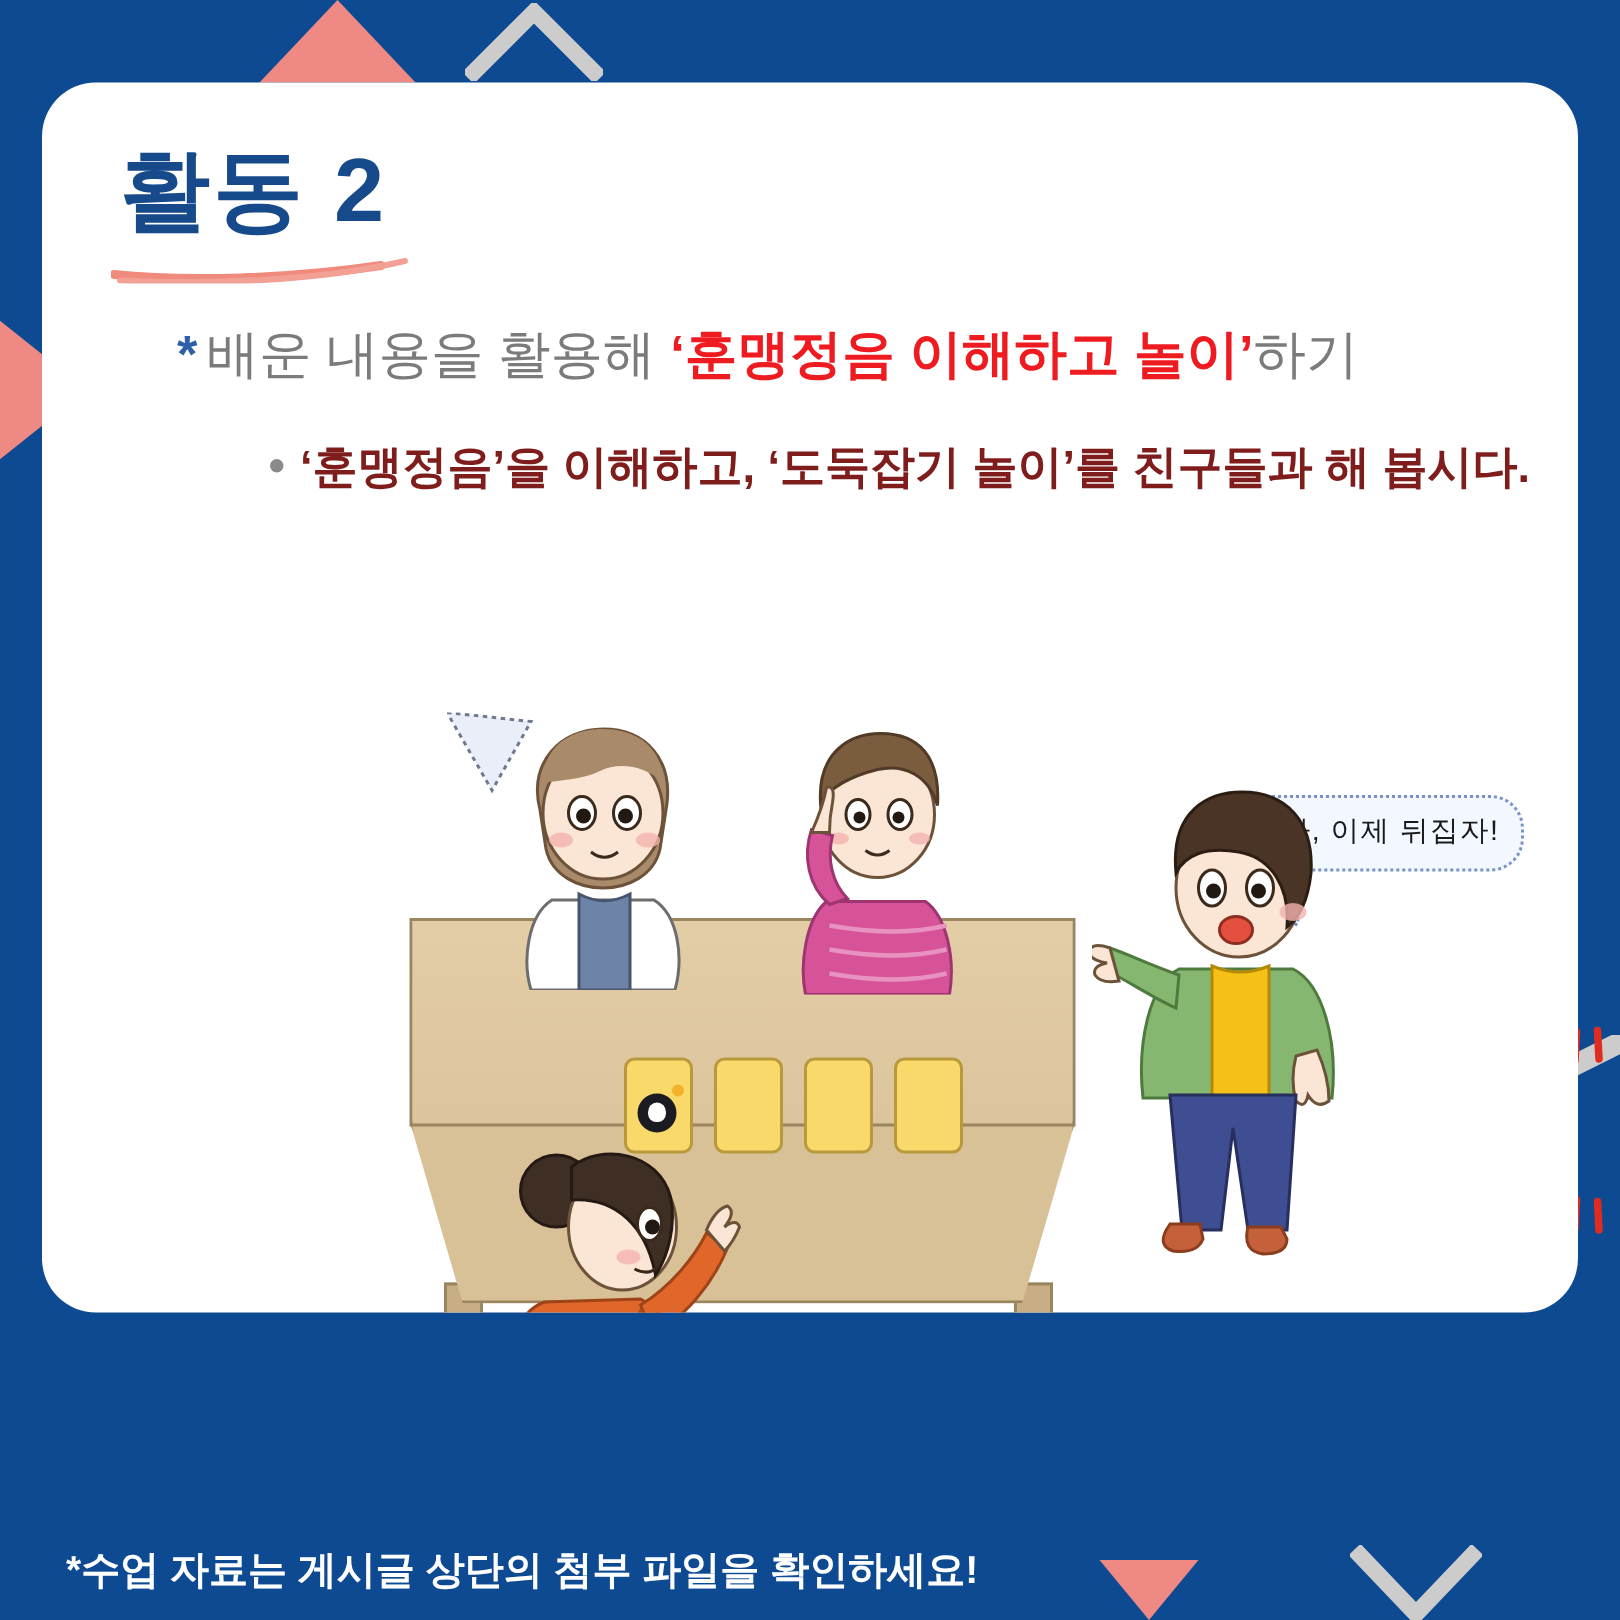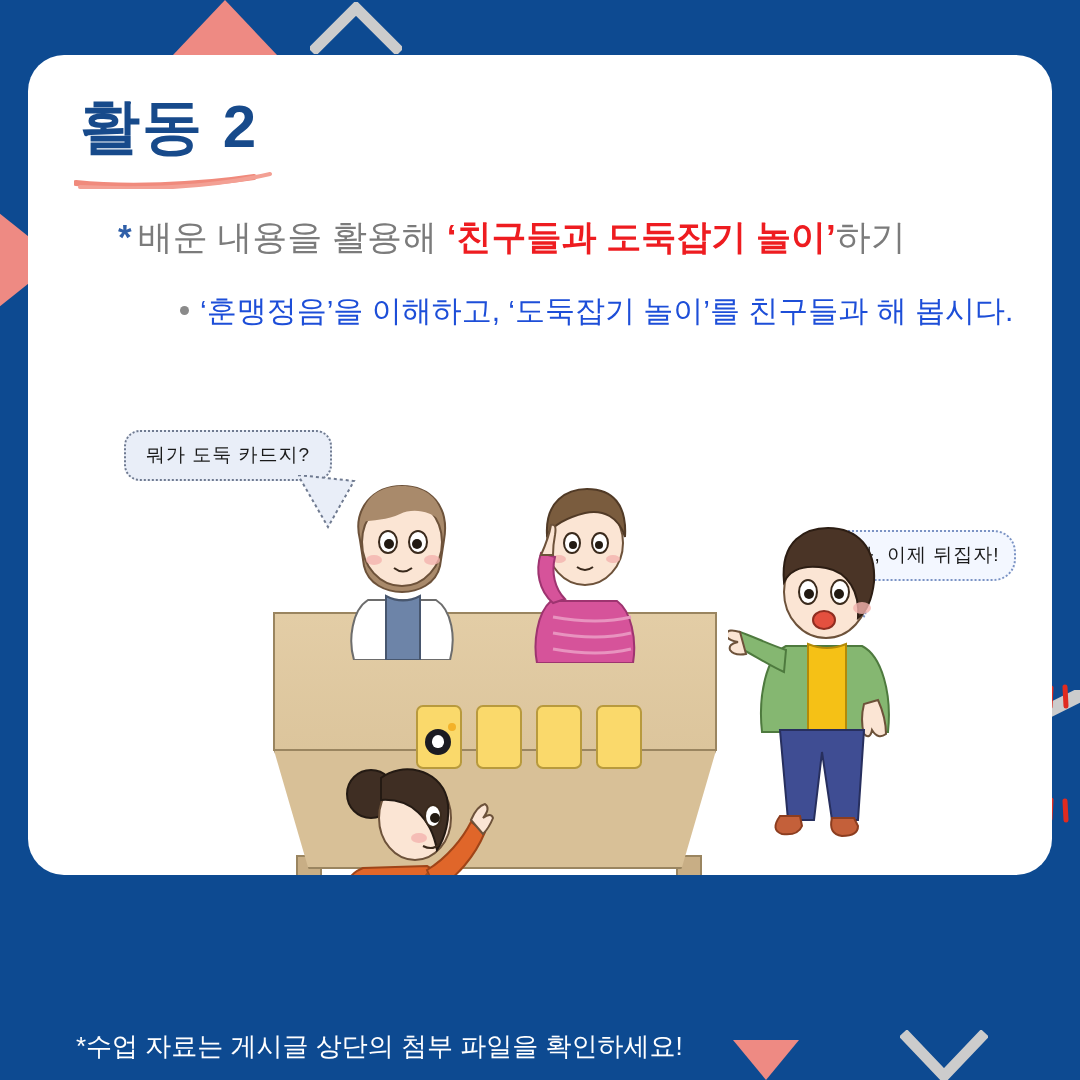--- a/index.html
+++ b/index.html
@@ -105,22 +105,23 @@
   }
   #heading .star { color: #2f5fa8; font-weight: bold; margin-right: 6px; }
   #heading .red { color: #ee1c20; font-weight: bold; }
 
   
   #bullet {
     position: absolute;
     left: 152px;
     top: 236px;
     font-size: 30px;
-    color: #1d4ed8;
+    color: #7f1d1d;
     white-space: nowrap;
+    font-weight: bold;
   }
   #bullet .dot {
     display: inline-block;
     width: 9px; height: 9px;
     border-radius: 50%;
     background: #8a8a8a;
     vertical-align: middle;
     margin-right: 11px;
     margin-bottom: 5px;
   }
@@ -205,25 +206,24 @@
 
   
   .kid { position: absolute; }
 
   
   #footer {
     position: absolute;
     left: 44px;
     bottom: 16px;
     font-size: 26px;
-    font-weight: normal;
+    font-weight: bold;
     color: #ffffff;
     letter-spacing: 0px;
     white-space: nowrap;
-    margin-left: 32px;
   }
 </style>
 </head>
 <body>
 
 <div id="slide">
 
   <div class="deco tri-down-top"></div>
   <svg class="deco chev-top" viewBox="0 0 92 52">
     <polyline points="2,50 46,6 90,50" fill="none" stroke="#cccccc" stroke-width="11"></polyline>
@@ -257,32 +257,29 @@
 
     <div id="title-wrap">
       <div id="title-text">활동 2</div>
       <svg id="title-underline" viewBox="0 0 215 18" preserveAspectRatio="none">
         <path d="M2,12 C50,17 120,15 180,6" fill="none" stroke="#f08a7c" stroke-width="6" stroke-linecap="round"></path>
         <path d="M6,16 C70,19 140,16 196,3" fill="none" stroke="#f3a094" stroke-width="4" stroke-linecap="round"></path>
       </svg>
     </div>
 
     <div id="heading">
-      <span class="star">*</span><span>배운 내용을 활용해 </span><span class="red">‘친구들과 도둑잡기 놀이’</span><span>하기</span>
+      <span class="star">*</span><span>배운 내용을 활용해 </span><span class="red">‘훈맹정음 이해하고 놀이’</span><span>하기</span>
     </div>
 
     <div id="bullet">
       <span class="dot"></span><span>‘훈맹정음’을 이해하고, ‘도둑잡기 놀이’를 친구들과 해 봅시다.</span>
     </div>
 
     <div id="scene">
 
-      <div class="bubble" style="left:96px; top:55px; width:208px;">
-        <span>뭐가 도둑 카드지?</span>
-      </div>
       <svg class="sc" style="left:270px; top:100px; width:70px; height:55px;" viewBox="0 0 70 55">
         <polygon points="0,0 56,6 30,52" fill="#e9eef8" stroke="#6f7a90" stroke-width="2" stroke-dasharray="3 3"></polygon>
       </svg>
 
       <div class="bubble white" style="left:790px; top:155px; width:198px;">
         <span>좋아, 이제 뒤집자!</span>
       </div>
       <svg class="sc" style="left:775px; top:196px; width:70px; height:60px;" viewBox="0 0 70 60">
         <polygon points="66,2 20,18 62,46" fill="#f3f7ff" stroke="#7b93c4" stroke-width="2" stroke-dasharray="3 3"></polygon>
       </svg>

